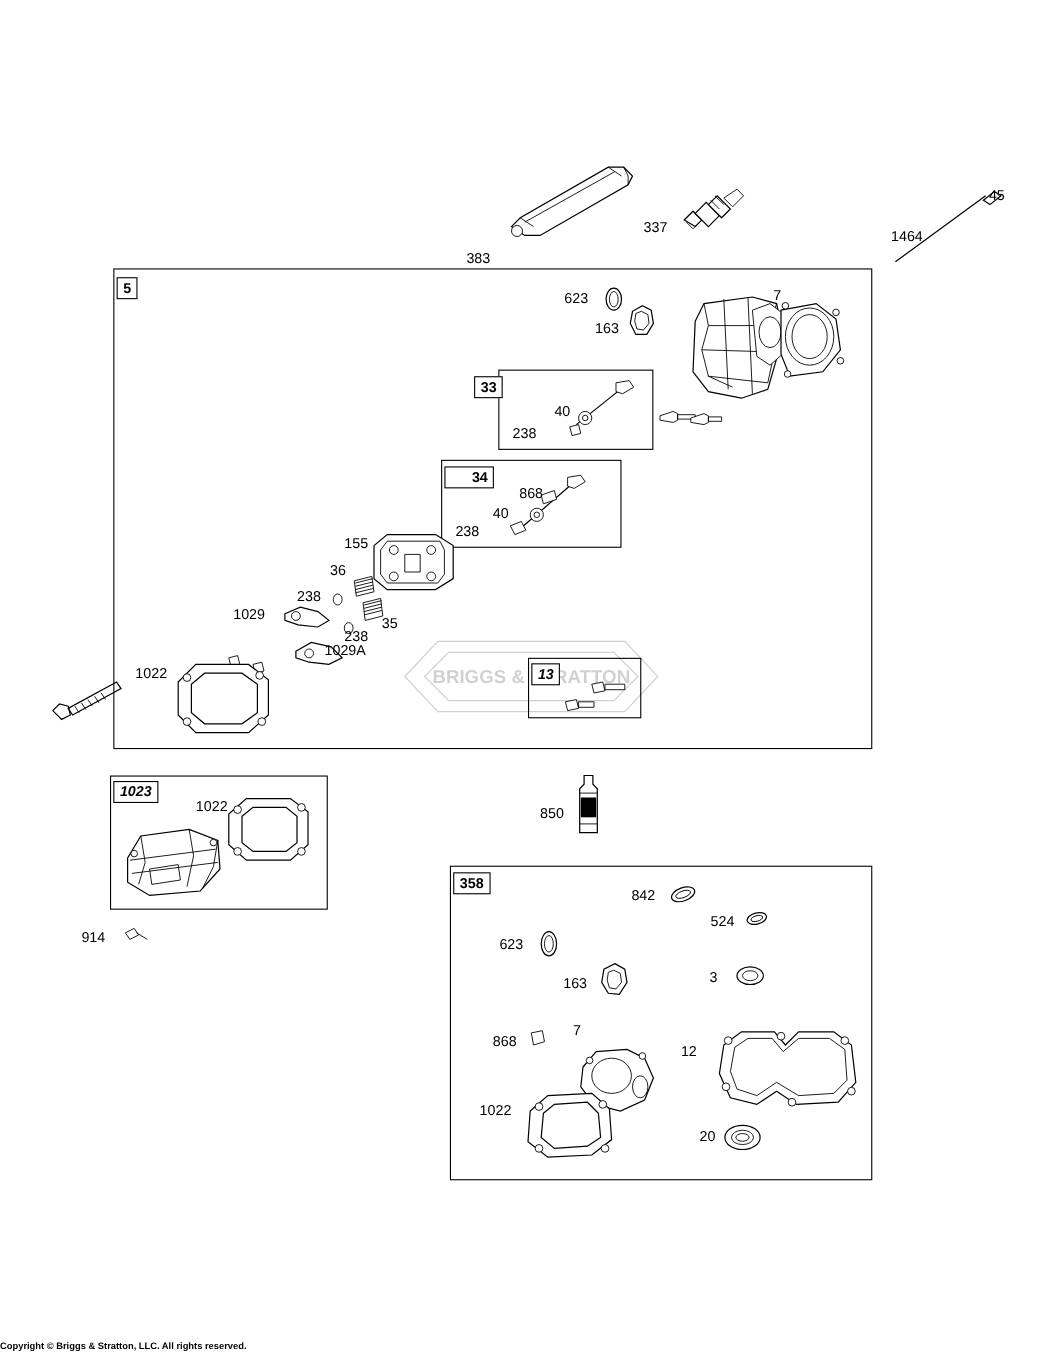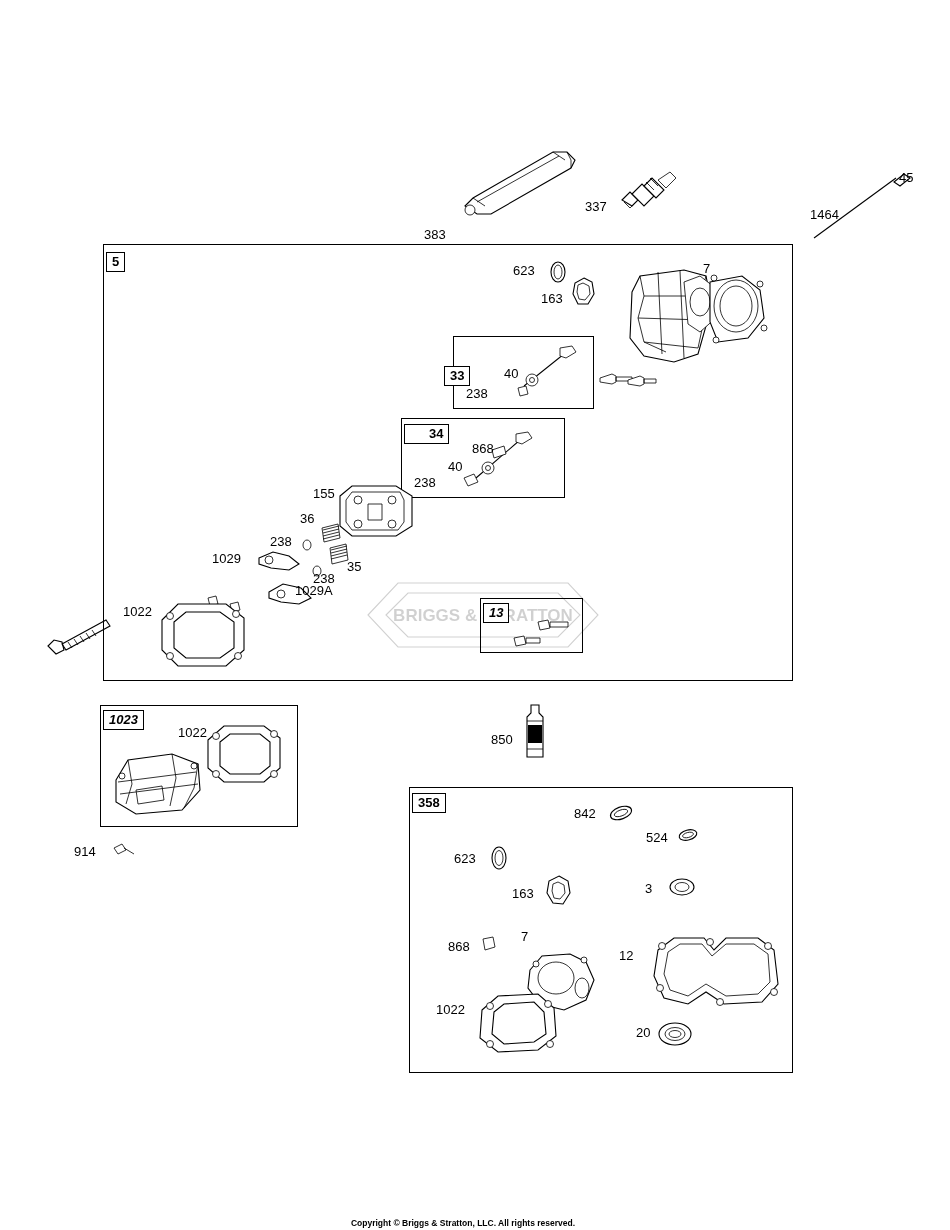--- a/index.html
+++ b/index.html
@@ -45,21 +45,20 @@
   .subpanel {
     position: absolute;
     border: 1.5px solid #000;
     background: transparent;
     box-sizing: border-box;
   }
   .footer {
     position: absolute;
     left: 0;
     width: 926px;
-    text-align: center;
     font-size: 8.5px;
     font-weight: bold;
     color: #000;
   }
   .wm {
     position: absolute;
     opacity: 0.18;
     pointer-events: none;
   }
   svg { display: block; overflow: visible; }
@@ -138,21 +137,21 @@
   <div class="label" style="left:541px; top:292px;">163</div>
 
   <svg style="position:absolute; left:598px; top:368px;" width="60" height="24" viewBox="0 0 60 24">
     <path class="fillw-thin" d="M2 10 L14 6 L18 8 L18 14 L14 16 L2 14 Z"></path>
     <path class="ln-thin" d="M18 9 L34 9 L34 13 L18 13 Z"></path>
     <path class="fillw-thin" d="M30 12 L42 8 L46 10 L46 16 L42 18 L30 16 Z"></path>
     <path class="ln-thin" d="M46 11 L58 11 L58 15 L46 15 Z"></path>
   </svg>
 
   <div class="subpanel" style="left:453px; top:336px; width:141px; height:73px;"></div>
-  <div class="boxlabel" style="left:444px; top:342px;margin-top:24px;">33</div>
+  <div class="boxlabel" style="left:431px; top:342px;">33</div>
   <svg style="position:absolute; left:498px; top:344px;" width="90" height="58" viewBox="0 0 90 58">
     <path class="ln" d="M26 42 L66 10"></path>
     <path class="fillw-thin" d="M62 4 L74 2 L78 8 L68 14 L62 12 Z"></path>
     <ellipse class="fillw-thin" cx="34" cy="36" rx="6" ry="6"></ellipse>
     <ellipse class="ln-thin" cx="34" cy="36" rx="2.5" ry="2.5"></ellipse>
     <path class="fillw-thin" d="M20 44 L28 42 L30 50 L22 52 Z"></path>
   </svg>
   <div class="label" style="left:504px; top:367px;">40</div>
   <div class="label" style="left:466px; top:387px;">238</div>
 

